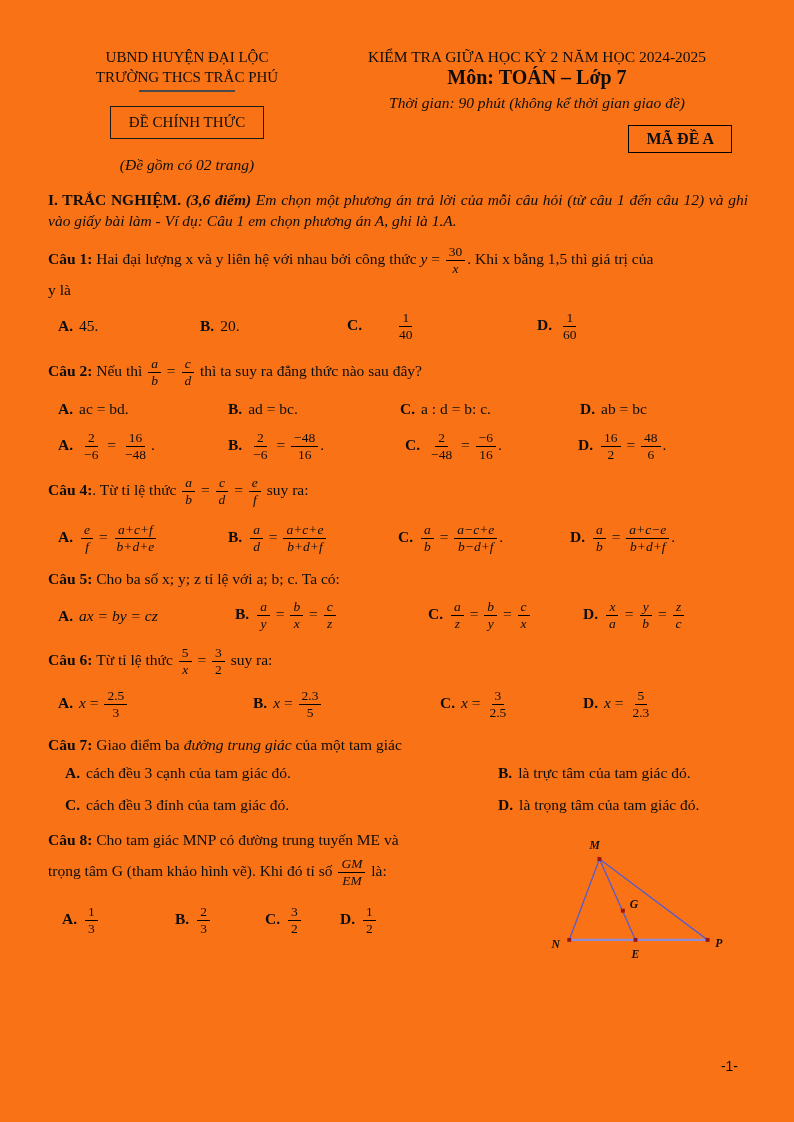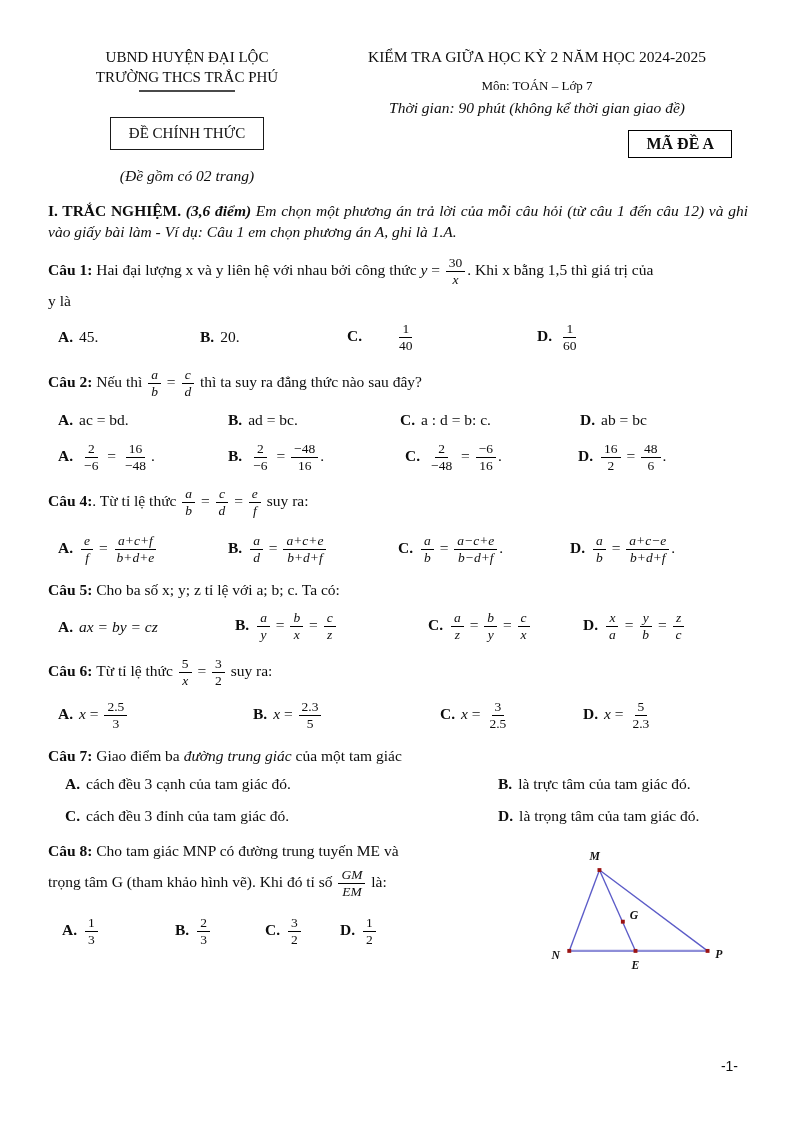--- a/index.html
+++ b/index.html
@@ -1,29 +1,29 @@
 <!DOCTYPE html>
 <html><head>
 <meta charset="utf-8">
 <style>
   html,body{margin:0;padding:0;background:#9a9a9a;}
-  .page{position:relative;width:794px;height:1122px;background:#ffffff;margin:0 auto;
+  .page{position:relative;width:794px;height:1122px;background:#f97316;margin:0 auto;
         font-family:"Liberation Serif",serif;color:#0d0d0d;overflow:hidden;}
   .content{padding:48px 46px 0 48px;}
 
   
   .header{display:flex;}
   .h-left{width:278px;text-align:center;}
   .h-right{flex:1;text-align:center;}
   .caps{font-size:15px;line-height:1.3;}
   .rule{width:96px;border-bottom:2px solid #4a4a4a;margin:3px auto 10px auto;}
-  .obox{display:inline-block;border:1.4px solid #1a1a1a;padding:7px 18px;font-size:15px;margin-top:15px;}
+  .obox{display:inline-block;border:1.4px solid #1a1a1a;padding:7px 18px;font-size:15px;margin-top:4px;}
   .pnote{font-style:italic;font-size:15.5px;margin-top:17px;}
   .title{font-size:15.5px;}
-  .subject{font-size:13px;font-weight:normal;margin-top:12px;}
+  .subject{font-size:20px;font-weight:bold;margin-top:0;}
   .time{font-style:italic;font-size:15.5px;margin-top:5px;}
   .code-wrap{text-align:right;padding-right:16px;margin-top:13px;}
   .cbox{display:inline-block;border:1.6px solid #000;padding:4px 17px;font-weight:bold;font-size:16px;margin-left:36px;}
 
   
   .intro{font-size:15.5px;line-height:1.35;text-align:justify;margin:16px 0 0 0;}
 
   
   .r-p{}
   .r-b{font-weight:bold;}

